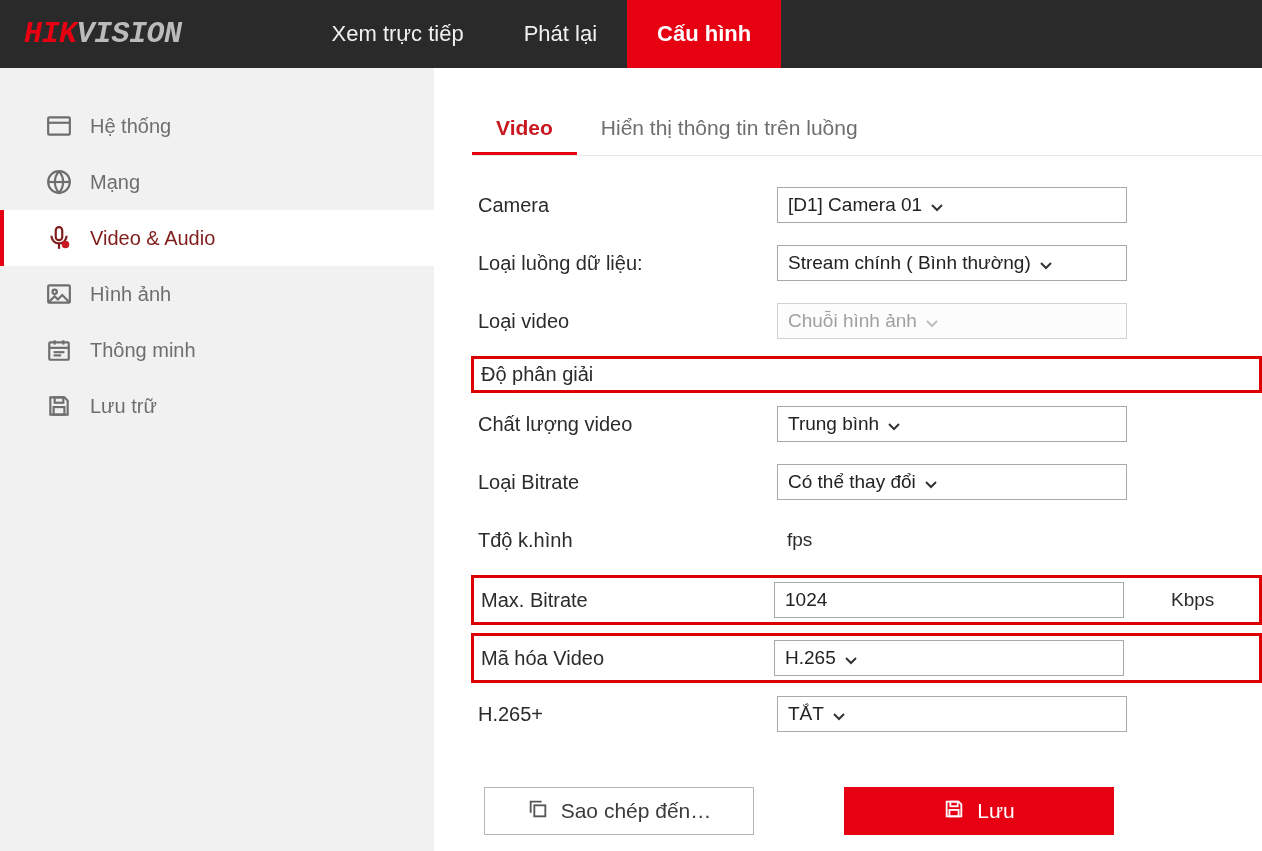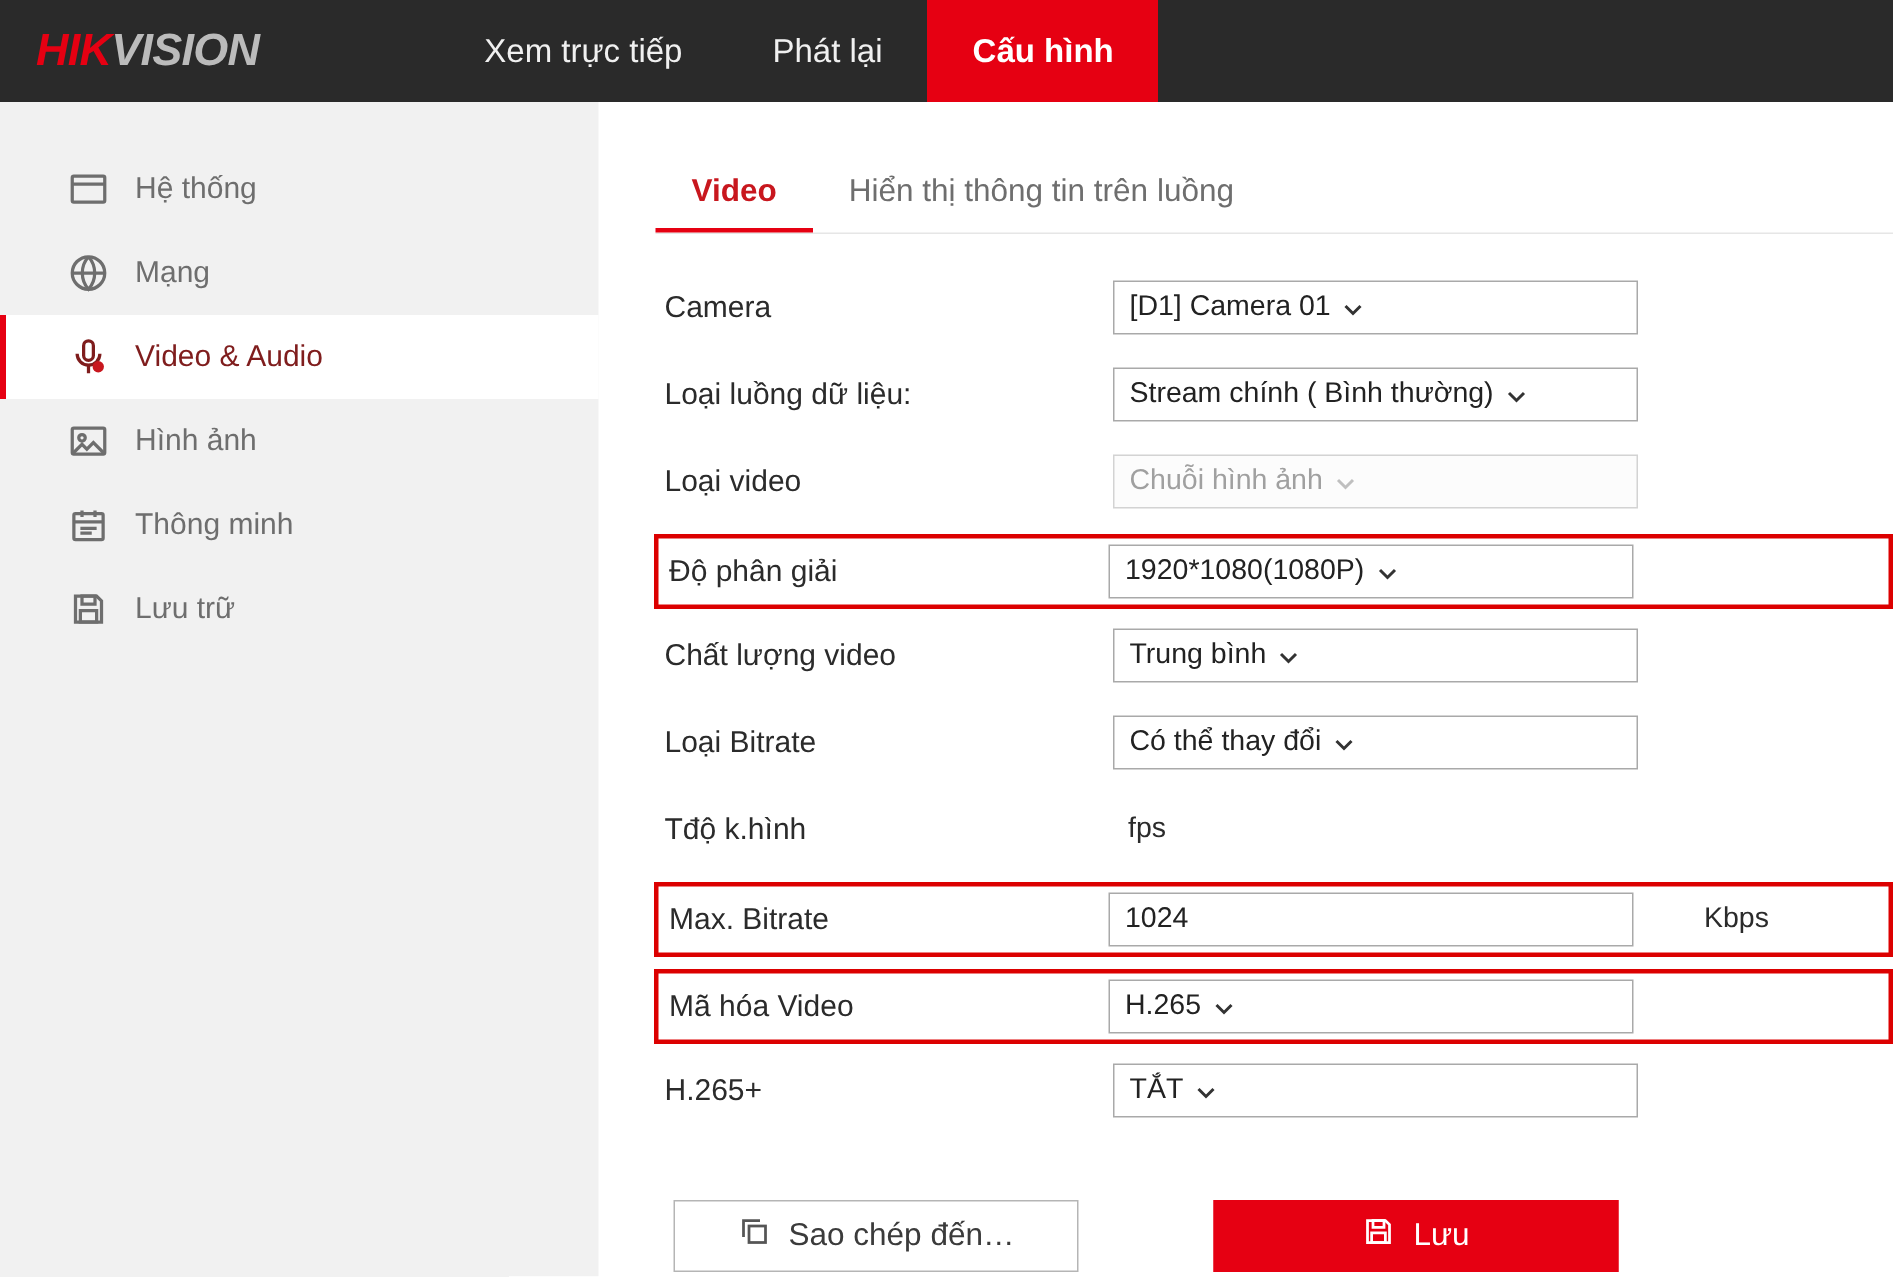--- a/index.html
+++ b/index.html
@@ -13,21 +13,21 @@
     overflow: hidden;
   }
   .topbar {
     background: #2a2a2a;
     height: 68px;
     display: flex;
     align-items: center;
     padding-left: 24px;
   }
   .logo {
-    font-family: Liberation Sans, sans-serif;
+    font-family: Liberation Mono, monospace;
     font-weight: 700;
     font-size: 30px;
     font-style: italic;
     letter-spacing: -0.5px;
     margin-right: 120px;
     color: #bbb;
     white-space: nowrap;
   }
   .logo .hik { color: #e60012; }
   .nav {
@@ -46,21 +46,21 @@
   .nav-item.active {
     background: #e60012;
     color: #fff;
     font-weight: 700;
   }
   .main {
     display: flex;
     height: calc(851px - 68px);
   }
   .sidebar {
-    width: 399px;
+    width: 434px;
     background: #f1f1f1;
     padding-top: 30px;
   }
   .side-item {
     display: flex;
     align-items: center;
     height: 56px;
     padding-left: 46px;
     color: #6e6e6e;
     font-size: 20px;
@@ -311,26 +311,20 @@
         <div class="select disabled">
           <span>Chuỗi hình ảnh</span>
           <span class="chev"><svg viewBox="0 0 14 14" fill="none">
                 <path d="M2 4l5 5 5-5" stroke="#bfbfbf" stroke-width="2"></path>
               </svg></span>
         </div>
       </div>
 
       <div class="row highlight">
         <div class="lbl">Độ phân giải</div>
-        <div class="select">
-          <span>1920*1080(1080P)</span>
-          <span class="chev"><svg viewBox="0 0 14 14" fill="none">
-                <path d="M2 4l5 5 5-5" stroke="#333" stroke-width="2"></path>
-              </svg></span>
-        </div>
       </div>
 
       <div class="row">
         <div class="lbl">Chất lượng video</div>
         <div class="select">
           <span>Trung bình</span>
           <span class="chev"><svg viewBox="0 0 14 14" fill="none">
                 <path d="M2 4l5 5 5-5" stroke="#333" stroke-width="2"></path>
               </svg></span>
         </div>

